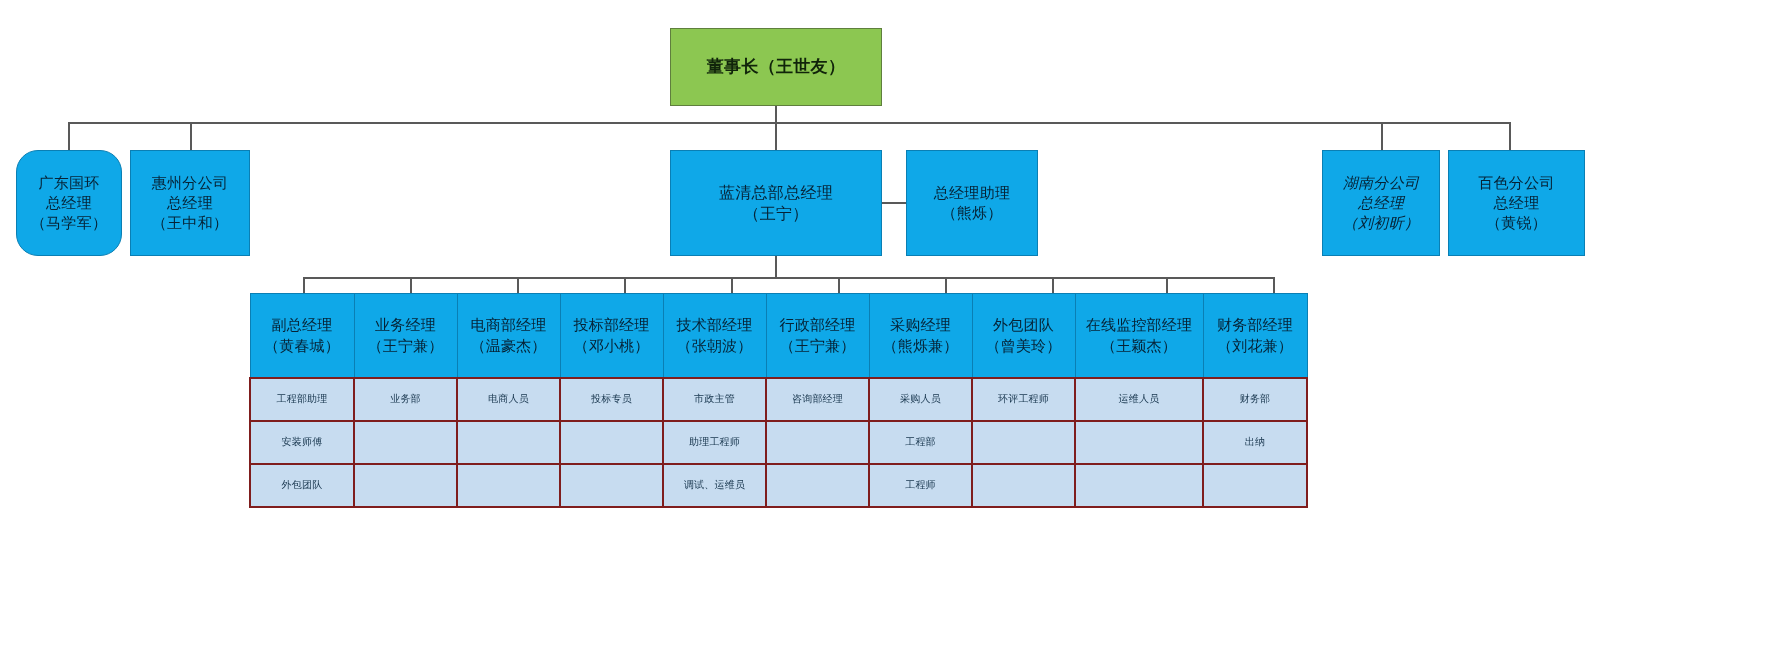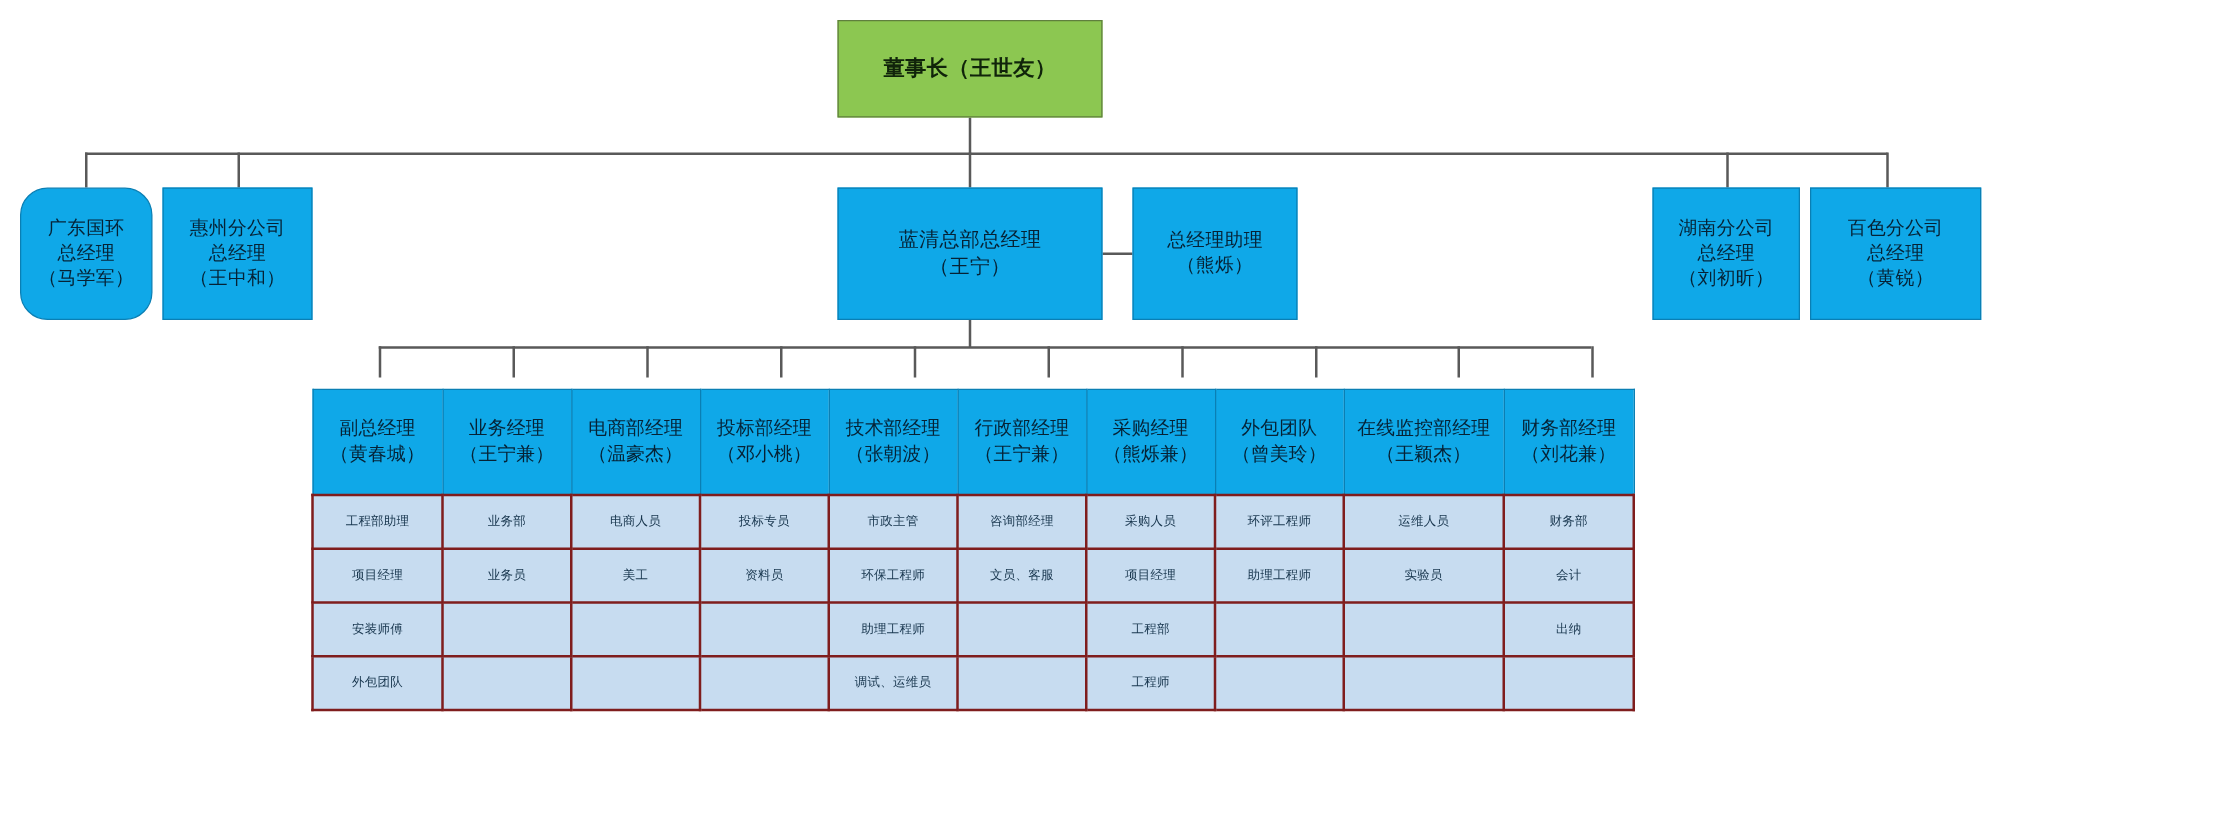--- a/index.html
+++ b/index.html
@@ -45,21 +45,21 @@
 
   
   .line{position:absolute;background:#595959;z-index:1;}
   .line.v{width:2px;}
   .line.h{height:2px;}
 
   
   #dept-matrix{
     position:absolute;
     left:249px;
-    top:311px;
+    top:293px;
     z-index:3;
     border-collapse:collapse;
     table-layout:fixed;
   }
   #dept-matrix th,#dept-matrix td{
     border:2px solid #7f1d1d;
     text-align:center;
     vertical-align:middle;
     font-weight:normal;
     font-size:10px;
@@ -82,21 +82,21 @@
     color:#17354d;
     height:43px;
   }
   #dept-matrix td.empty{background:#c7dcf0;}
 </style>
 </head>
 <body>
 
 <div id="chart-root">
 
-  <div class="node chairman" style="left:670px;top:16px;width:212px;height:78px;">
+  <div class="node chairman" style="left:670px;top:28px;width:212px;height:78px;">
     <span class="ln">董事长（王世友）</span>
   </div>
 
   <div class="line v" style="left:775px;top:94px;height:29px;"></div>
 
   <div class="line h" style="left:68px;top:122px;width:1442px;"></div>
 
   <div class="line v" style="left:68px;top:122px;height:28px;"></div>
   <div class="line v" style="left:190px;top:122px;height:28px;"></div>
   <div class="line v" style="left:775px;top:122px;height:28px;"></div>
@@ -120,21 +120,21 @@
     <span class="ln">（王宁）</span>
   </div>
 
   <div class="line h" style="left:882px;top:202px;width:24px;"></div>
 
   <div class="node blue" style="left:906px;top:150px;width:132px;height:106px;">
     <span class="ln">总经理助理</span>
     <span class="ln">（熊烁）</span>
   </div>
 
-  <div class="node blue" style="left:1322px;top:150px;width:118px;height:106px;">
+  <div class="node blue" style="left:1322px;top:150px;width:118px;height:106px;font-style:italic;">
     <span class="ln">湖南分公司</span>
     <span class="ln">总经理</span>
     <span class="ln">（刘初昕）</span>
   </div>
 
   <div class="node blue" style="left:1448px;top:150px;width:137px;height:106px;">
     <span class="ln">百色分公司</span>
     <span class="ln">总经理</span>
     <span class="ln">（黄锐）</span>
   </div>
@@ -217,32 +217,20 @@
           <td>电商人员</td>
           <td>投标专员</td>
           <td>市政主管</td>
           <td>咨询部经理</td>
           <td>采购人员</td>
           <td>环评工程师</td>
           <td>运维人员</td>
           <td>财务部</td>
         </tr>
         <tr>
-          <td>项目经理</td>
-          <td>业务员</td>
-          <td>美工</td>
-          <td>资料员</td>
-          <td>环保工程师</td>
-          <td>文员、客服</td>
-          <td>项目经理</td>
-          <td>助理工程师</td>
-          <td>实验员</td>
-          <td>会计</td>
-        </tr>
-        <tr>
           <td>安装师傅</td>
           <td class="empty"></td>
           <td class="empty"></td>
           <td class="empty"></td>
           <td>助理工程师</td>
           <td class="empty"></td>
           <td>工程部</td>
           <td class="empty"></td>
           <td class="empty"></td>
           <td>出纳</td>

